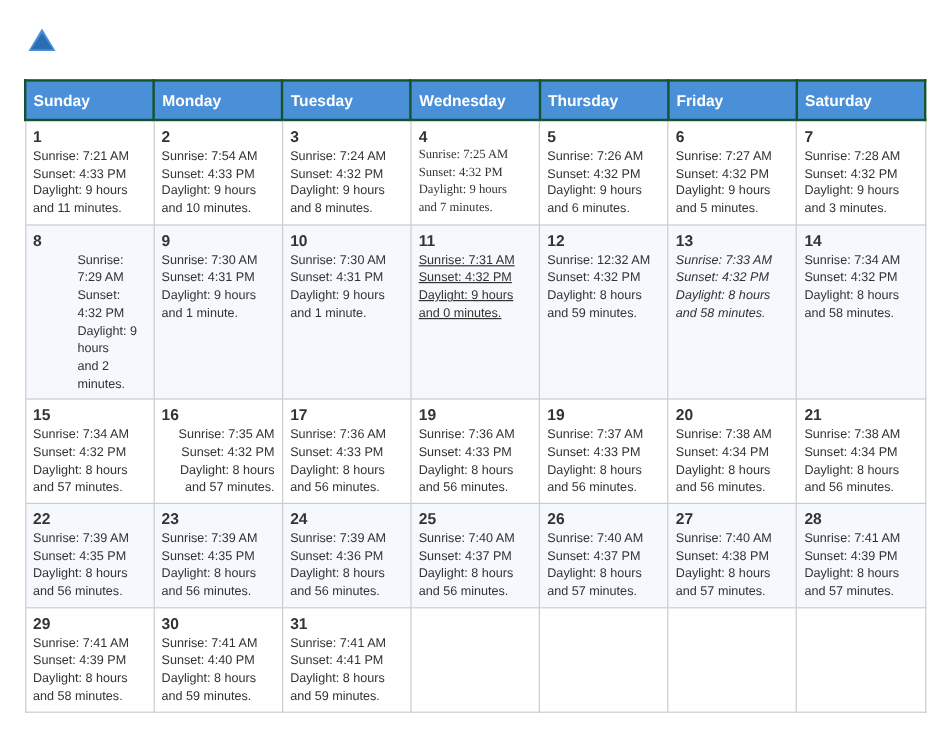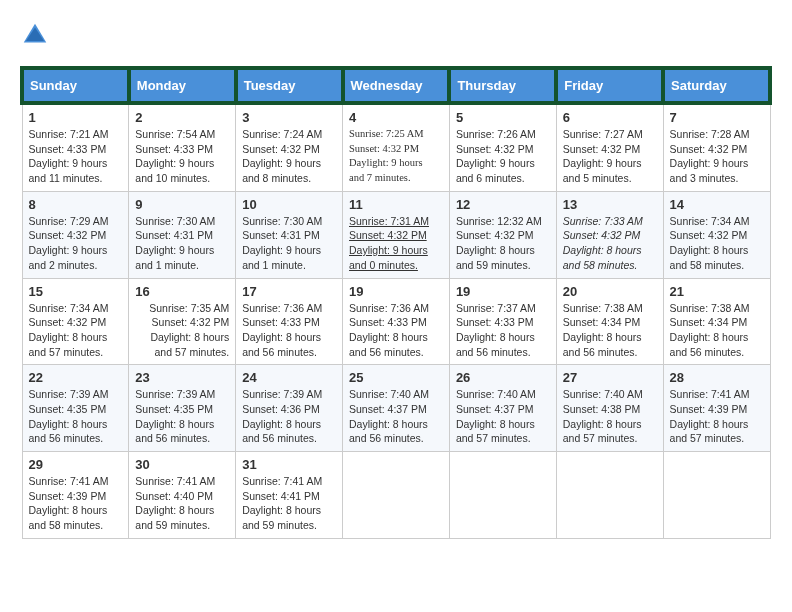--- a/index.html
+++ b/index.html
@@ -49,21 +49,21 @@
       border-collapse: collapse;
       font-size: 11px;
     }
     thead tr th {
       background: #4a90d9;
       color: #fff;
       padding: 8px 6px;
       text-align: left;
       font-size: 13px;
       font-weight: bold;
-      border: 4px solid #14532d;
+      border: 2px solid #14532d;
     }
     tbody tr td {
       border: 1px solid #ccc;
       padding: 5px 6px;
       vertical-align: top;
       background: #fff;
       width: 14.28%;
     }
     tbody tr:nth-child(even) td {
       background: #f5f8fc;
@@ -163,21 +163,21 @@
           <span class="day-num">7</span>
           <div class="day-info" style="white-space: pre-line;">Sunrise: 7:28 AM
 Sunset: 4:32 PM
 Daylight: 9 hours
 and 3 minutes.</div>
         </td>
       </tr>
       <tr>
         <td>
           <span class="day-num">8</span>
-          <div class="day-info" style="white-space: pre-line;">Sunrise: 7:29 AM
+          <div class="day-info" style="white-space: pre-line; margin-left: 37px;">Sunrise: 7:29 AM
 Sunset: 4:32 PM
 Daylight: 9 hours
 and 2 minutes.</div>
         </td>
         <td>
           <span class="day-num">9</span>
           <div class="day-info" style="white-space: pre-line;">Sunrise: 7:30 AM
 Sunset: 4:31 PM
 Daylight: 9 hours
 and 1 minute.</div>

